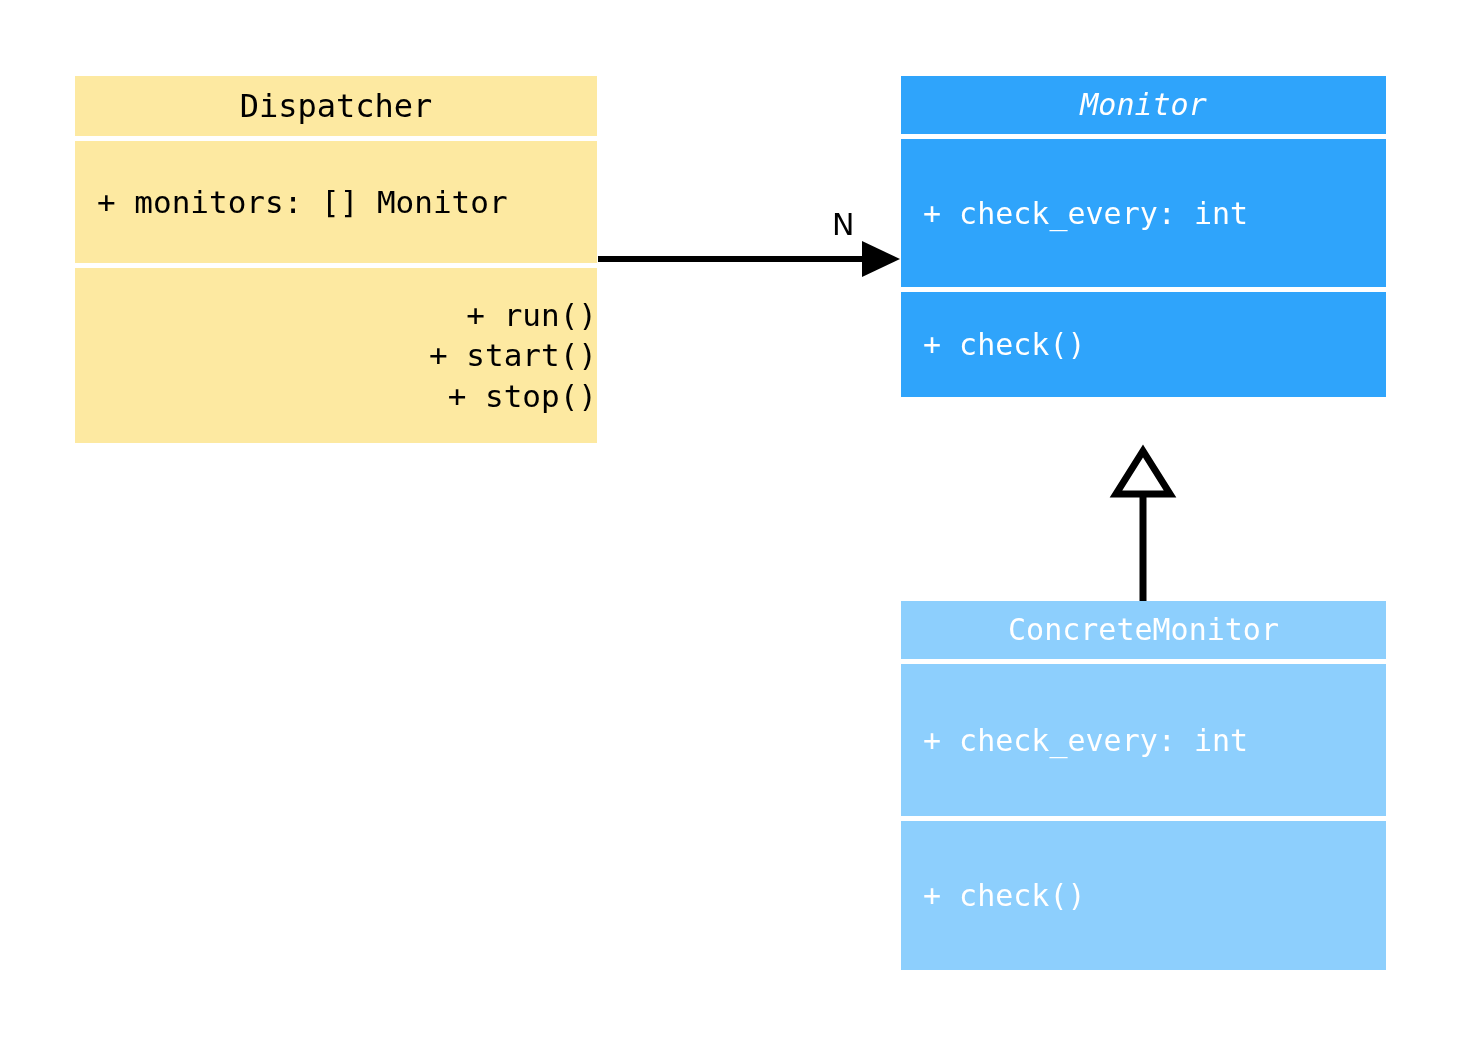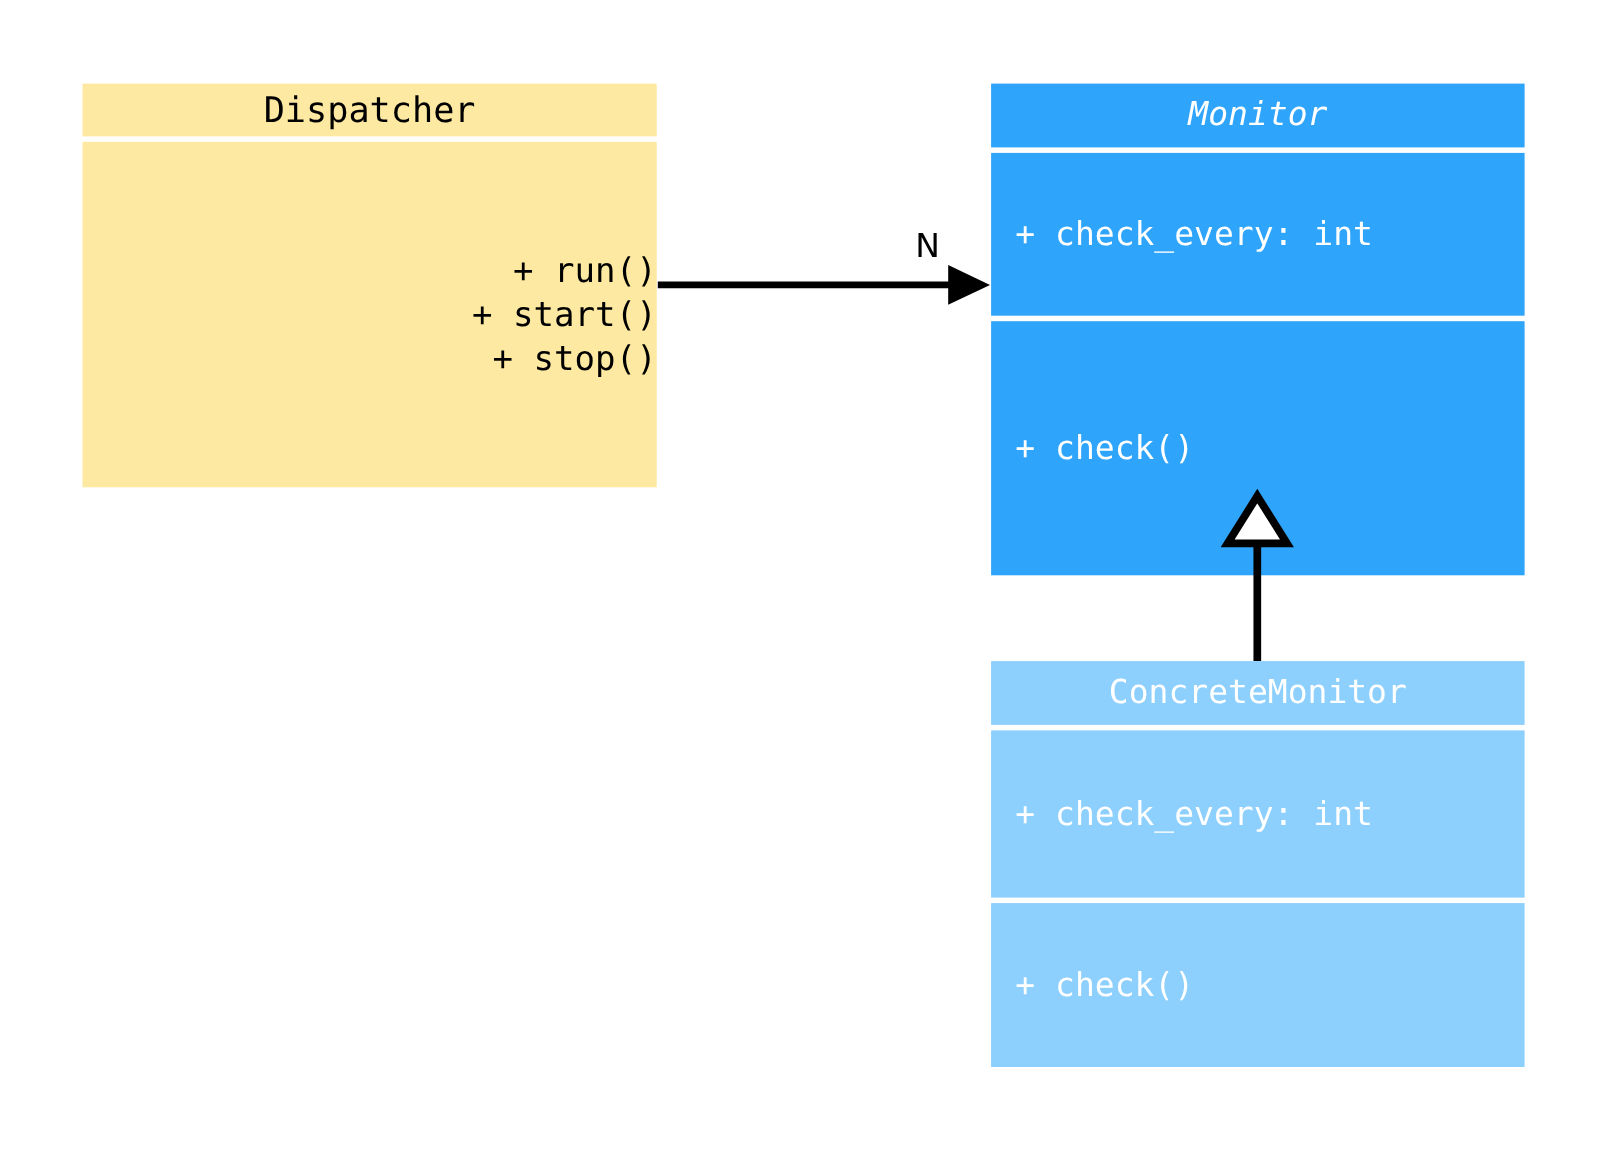--- a/index.html
+++ b/index.html
@@ -42,26 +42,26 @@
     white-space: pre;
     line-height: 1.30;
     padding-left: 22px;
   }
 
   
   .box-dispatcher { left: 75px; top: 76px; width: 522px; height: 367px; }
   .box-dispatcher .uml-compartment { background: #fde9a1; color: #000000; }
   .box-dispatcher .uml-title  { font-size: 32px; }
   .box-dispatcher .uml-member { font-size: 31px; }
-  .box-dispatcher .c-head { height: 48px; }
+  .box-dispatcher .c-head { height: 60px; }
   .box-dispatcher .c-attr { height: 122px; }
   .box-dispatcher .c-meth { flex: 1 1 auto; text-align: right; }
 
   
-  .box-monitor { left: 901px; top: 76px; width: 485px; height: 447px; }
+  .box-monitor { left: 901px; top: 76px; width: 485px; height: 321px; }
   .box-monitor .uml-compartment { background: #2fa4fb; color: #ffffff; }
   .box-monitor .uml-title  { font-size: 30px; font-style: italic; }
   .box-monitor .uml-member { font-size: 30px; }
   .box-monitor .c-head { height: 58px; }
   .box-monitor .c-attr { height: 148px; }
   .box-monitor .c-meth { flex: 1 1 auto; }
 
   
   .box-concrete { left: 901px; top: 601px; width: 485px; height: 369px; }
   .box-concrete .uml-compartment { background: #8dcffd; color: #ffffff; }
@@ -90,20 +90,23 @@
   .label-assoc-n { left: 832px; top: 210px; }
 </style>
 </head>
 <body>
 
 <div id="canvas">
 
   <div class="uml-class box-dispatcher">
     <div class="uml-compartment c-head">
       <div class="uml-title">Dispatcher</div>
+    </div>
+    <div class="uml-compartment c-attr">
+      <div class="uml-member">+ monitors: [] Monitor</div>
     </div>
     <div class="uml-compartment c-meth">
       <div class="uml-member">+ run()
 + start()
 + stop()</div>
     </div>
   </div>
 
   <div class="uml-class box-monitor">
     <div class="uml-compartment c-head">

